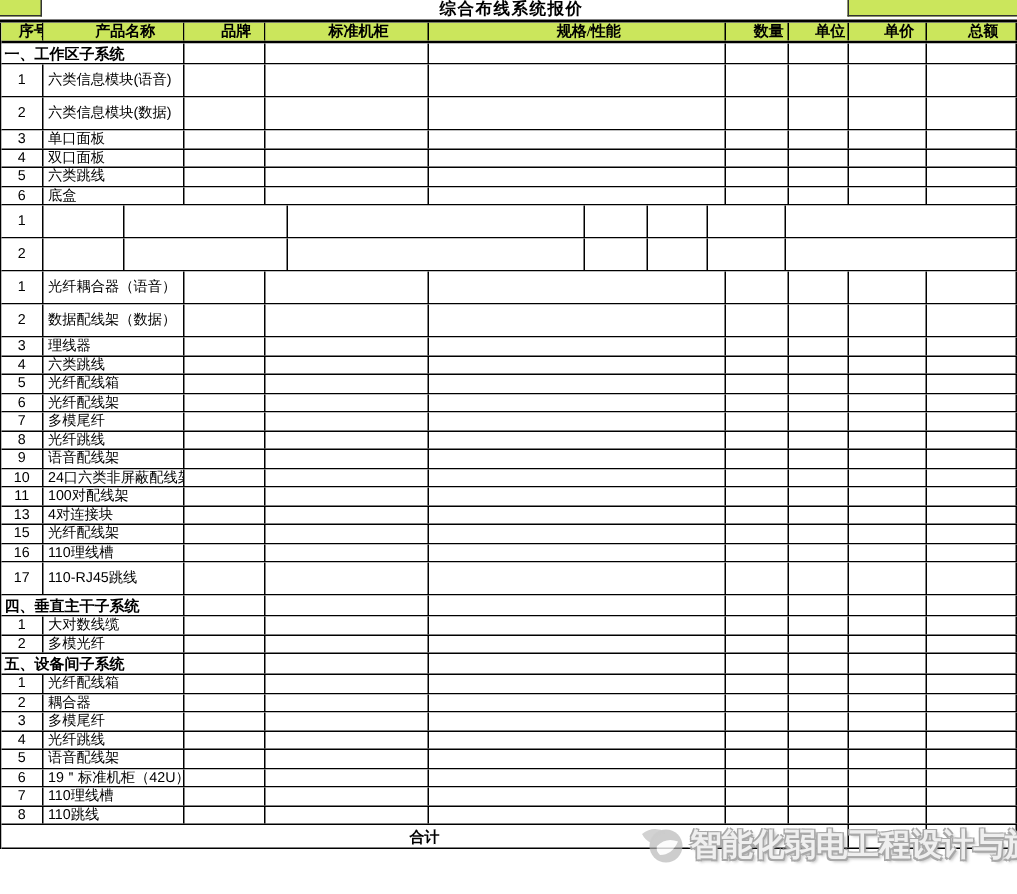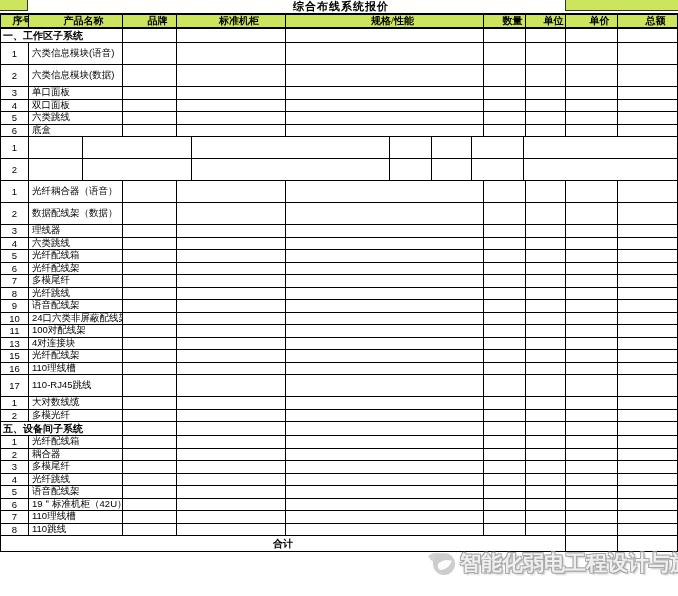--- a/index.html
+++ b/index.html
@@ -339,20 +339,30 @@
           <div class="cell c0">17</div>
           <div class="cell c1">110-RJ45跳线</div>
           <div class="cell c2"></div>
           <div class="cell c3"></div>
           <div class="cell c4"></div>
           <div class="cell c5"></div>
           <div class="cell c6"></div>
           <div class="cell c7"></div>
           <div class="cell c8"></div>
         </div>
+        <div class="row section-row">
+          <div class="cell cmerge2">四、垂直主干子系统</div>
+          <div class="cell c2"></div>
+          <div class="cell c3"></div>
+          <div class="cell c4"></div>
+          <div class="cell c5"></div>
+          <div class="cell c6"></div>
+          <div class="cell c7"></div>
+          <div class="cell c8"></div>
+        </div>
         <div class="row item-row">
           <div class="cell c0">1</div>
           <div class="cell c1">大对数线缆</div>
           <div class="cell c2"></div>
           <div class="cell c3"></div>
           <div class="cell c4"></div>
           <div class="cell c5"></div>
           <div class="cell c6"></div>
           <div class="cell c7"></div>
           <div class="cell c8"></div>

